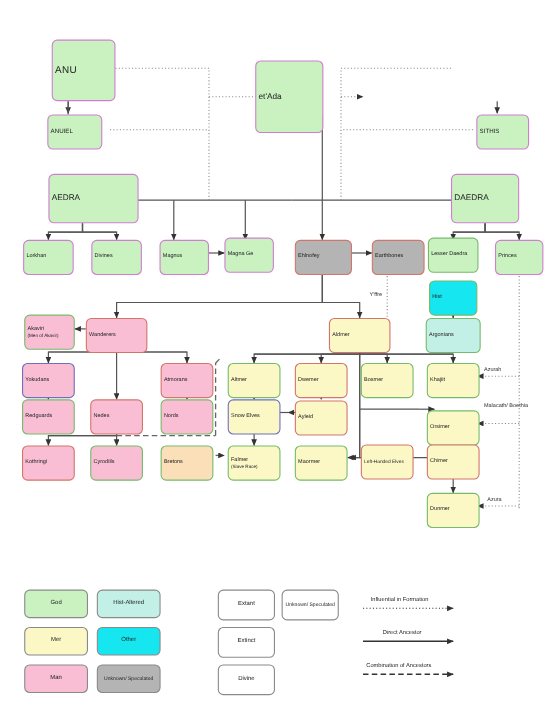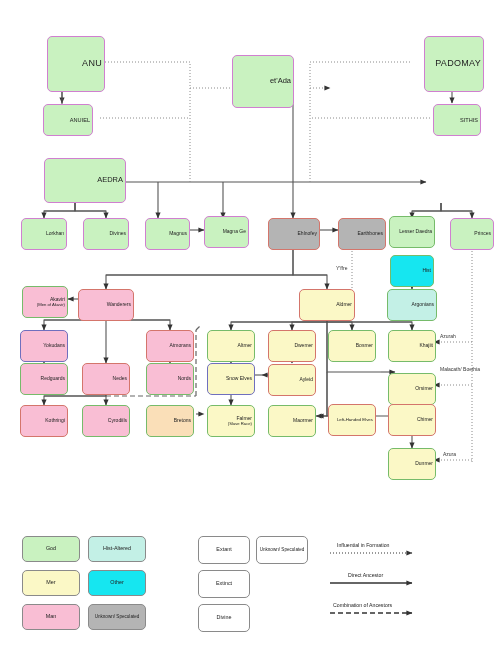--- a/index.html
+++ b/index.html
@@ -7,21 +7,21 @@
   body{
     width:500px;height:648px;background:#ffffff;position:relative;
     font-family:"Liberation Sans","DejaVu Sans",sans-serif;
     color:#222;overflow:hidden;
   }
   #canvas{position:absolute;left:0;top:0;width:500px;height:648px;}
   svg.edges{position:absolute;left:0;top:0;width:500px;height:648px;pointer-events:none;}
 
   .node{
     position:absolute;box-sizing:border-box;
-    display:flex;flex-direction:column;align-items:flex-end;justify-content:center;
+    display:flex;flex-direction:column;align-items:flex-start;justify-content:center;
     text-align:center;border-radius:5px;border:1.2px solid #999;
     background:#fff;line-height:1.08;padding:15px 2px;
     z-index:3;
   }
   .node .lbl{display:block;}
   .node .sub{display:block;font-size:4.2px;margin-top:.5px;}
 
   
   .f-god{background:#c9f2c0;}
   .f-mer{background:#fbf8c6;}
@@ -179,36 +179,36 @@
   </svg>
 
   <div class="node f-god b-divine sz-xl" style="left:47px;top:36px;width:58px;height:56px;">
     <span class="lbl">ANU</span>
   </div>
 
   <div class="node f-god b-divine sz-md" style="left:43px;top:104px;width:50px;height:28px;">
     <span class="lbl">ANUIEL</span>
   </div>
 
-  <div class="node f-god b-divine sz-lg" style="left:232px;top:55px;width:62px;height:53px;">
+  <div class="node f-god b-divine sz-lg" style="left:232px;top:55px;width:62px;height:66px;">
     <span class="lbl">et'Ada</span>
   </div>
 
-  <div class="node f-god b-divine sz-xl" style="left:424px;top:36px;width:60px;height:56px;">
-    <span class="lbl">PADOMAY</span>
-  </div>
 
   <div class="node f-god b-divine sz-md" style="left:433px;top:104px;width:48px;height:28px;">
     <span class="lbl">SITHIS</span>
   </div>
 
   <div class="node f-god b-divine sz-lg" style="left:44px;top:158px;width:82px;height:45px;">
     <span class="lbl">AEDRA</span>
   </div>
 
+  <div class="node f-god b-divine sz-lg" style="left:410px;top:158px;width:62px;height:45px;">
+    <span class="lbl">DAEDRA</span>
+  </div>
 
   <div class="node f-god b-divine sz-sm" style="left:21px;top:218px;width:46px;height:24px;">
     <span class="lbl">Lorkhan</span>
   </div>
 
   <div class="node f-god b-divine sz-sm" style="left:83px;top:218px;width:46px;height:24px;">
     <span class="lbl">Divines</span>
   </div>
 
   <div class="node f-god b-divine sz-sm" style="left:145px;top:218px;width:45px;height:24px;">

